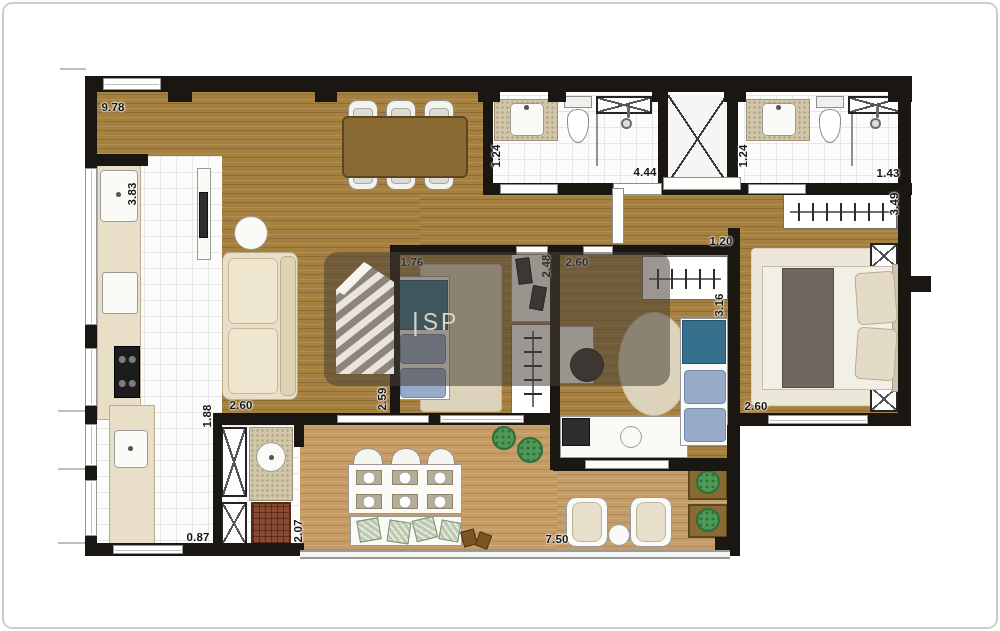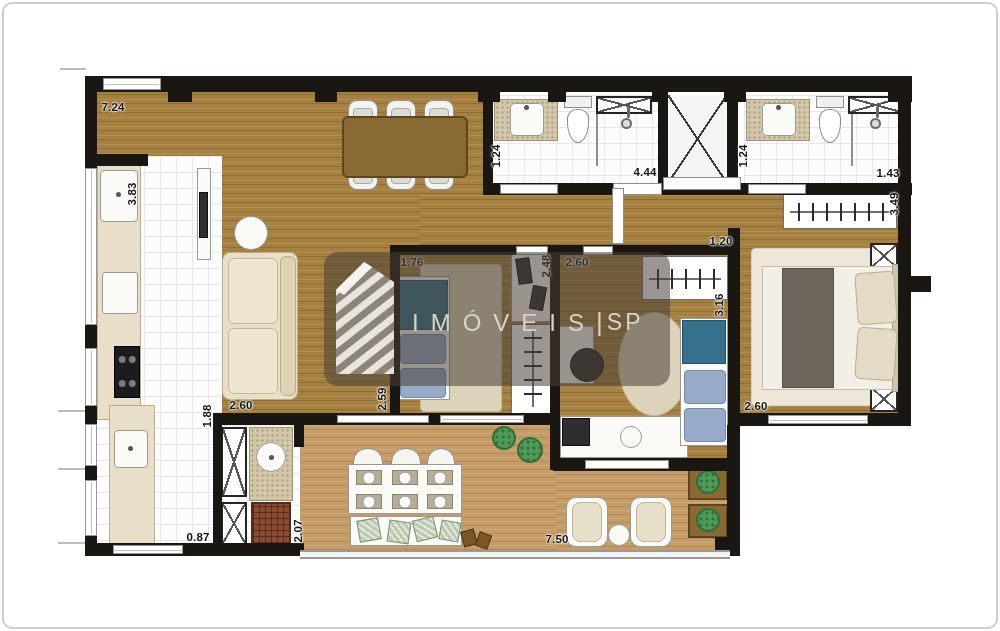--- a/index.html
+++ b/index.html
@@ -279,21 +279,21 @@
   <div class="furn granite" style="left:249px;top:427px;width:44px;height:74px;"></div>
   <div class="furn white round" style="left:256px;top:442px;width:30px;height:30px;z-index:21;"></div>
   <div class="fdot" style="left:269px;top:455px;"></div>
   <div class="furn grill" style="left:251px;top:502px;width:40px;height:43px;"></div>
 
   <div class="tick" style="left:58px;top:410px;width:28px;height:2px;"></div>
   <div class="tick" style="left:58px;top:468px;width:28px;height:2px;"></div>
   <div class="tick" style="left:58px;top:542px;width:28px;height:2px;"></div>
   <div class="tick" style="left:60px;top:68px;width:26px;height:2px;"></div>
 
-  <div class="dim" style="left:113px;top:107px;">7.24</div>
+  <div class="dim" style="left:113px;top:107px;">9.78</div>
   <div class="dim v" style="left:132px;top:194px;">3.83</div>
   <div class="dim v" style="left:496px;top:156px;">1.24</div>
   <div class="dim" style="left:645px;top:172px;">4.44</div>
   <div class="dim v" style="left:743px;top:156px;">1.24</div>
   <div class="dim" style="left:888px;top:173px;">1.43</div>
   <div class="dim v" style="left:894px;top:204px;">3.49</div>
   <div class="dim" style="left:721px;top:241px;">1.20</div>
   <div class="dim" style="left:412px;top:262px;">1.76</div>
   <div class="dim v" style="left:546px;top:266px;">2.48</div>
   <div class="dim" style="left:577px;top:262px;">2.60</div>
@@ -314,19 +314,18 @@
             <rect width="14" height="14" fill="#8f887e"></rect>
             <rect width="14" height="7" fill="#f3f1ec"></rect>
           </pattern>
         </defs>
         <polygon points="6,118 6,34 34,6 64,26 64,118" fill="url(#wstripe)" opacity="0.92"></polygon>
         <polygon points="6,34 34,6 42,11 14,39" fill="#f7f5f0" opacity="0.95"></polygon>
       </svg>
     </span>
     <span class="wm-text">
       <span class="wm-l2">
-        <span>IMÓVEIS</span>
           <span class="wm-sep">|</span>
           <span class="wm-sp">SP</span>
       </span>
     </span>
   </div>
 </div>
 
 </body></html>

